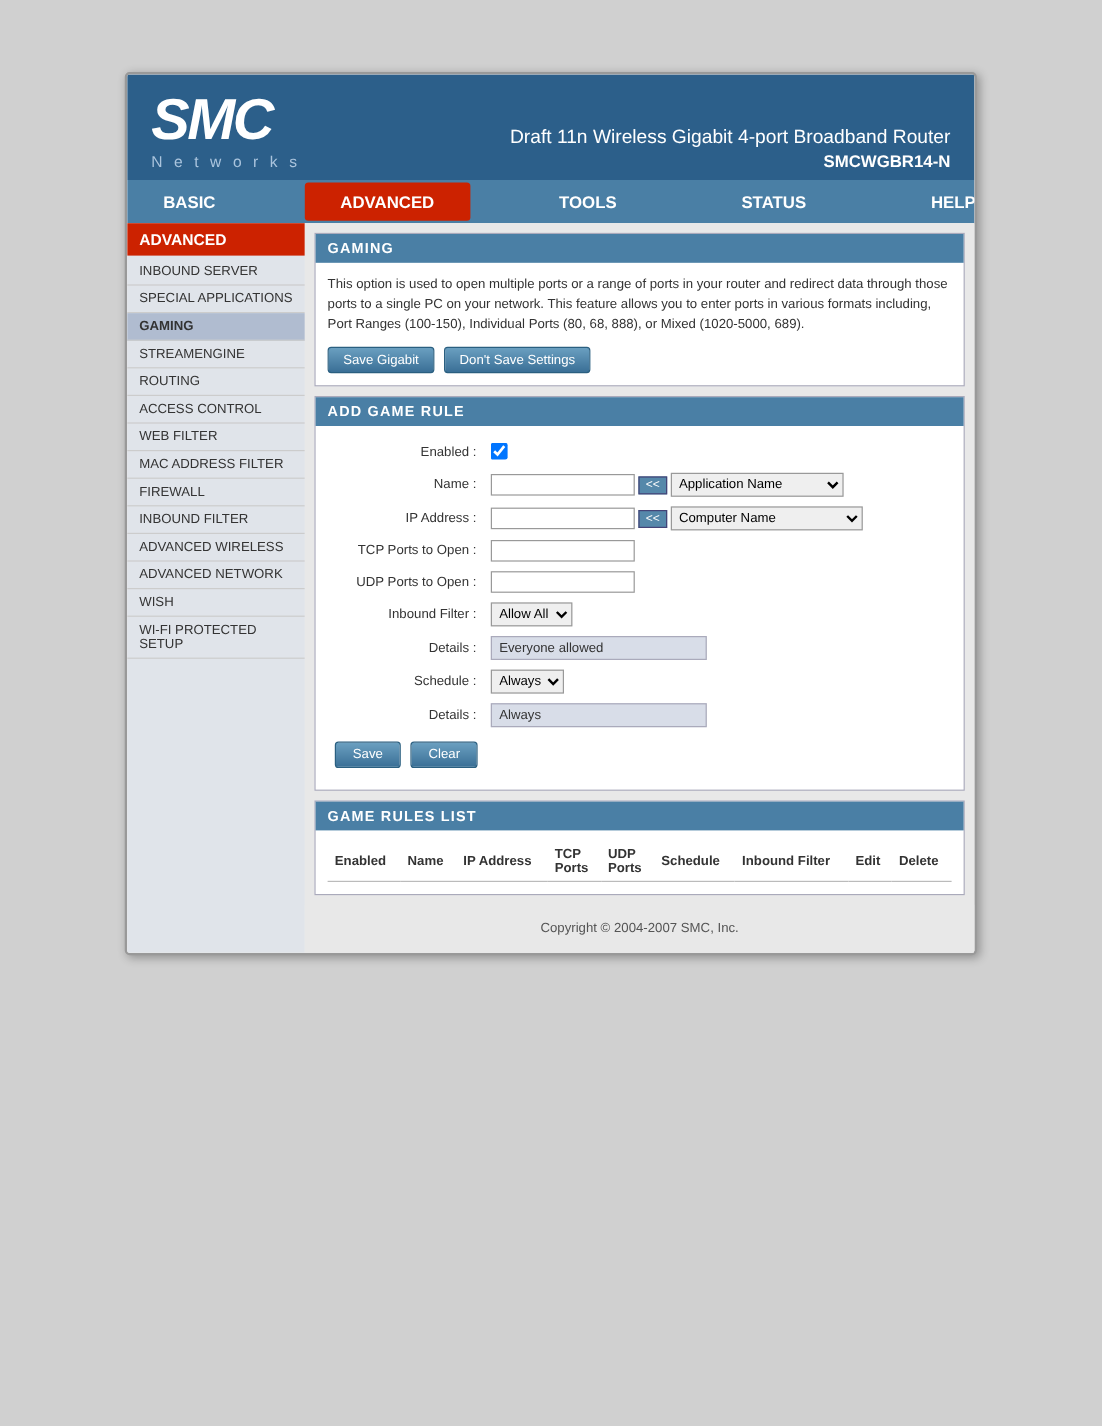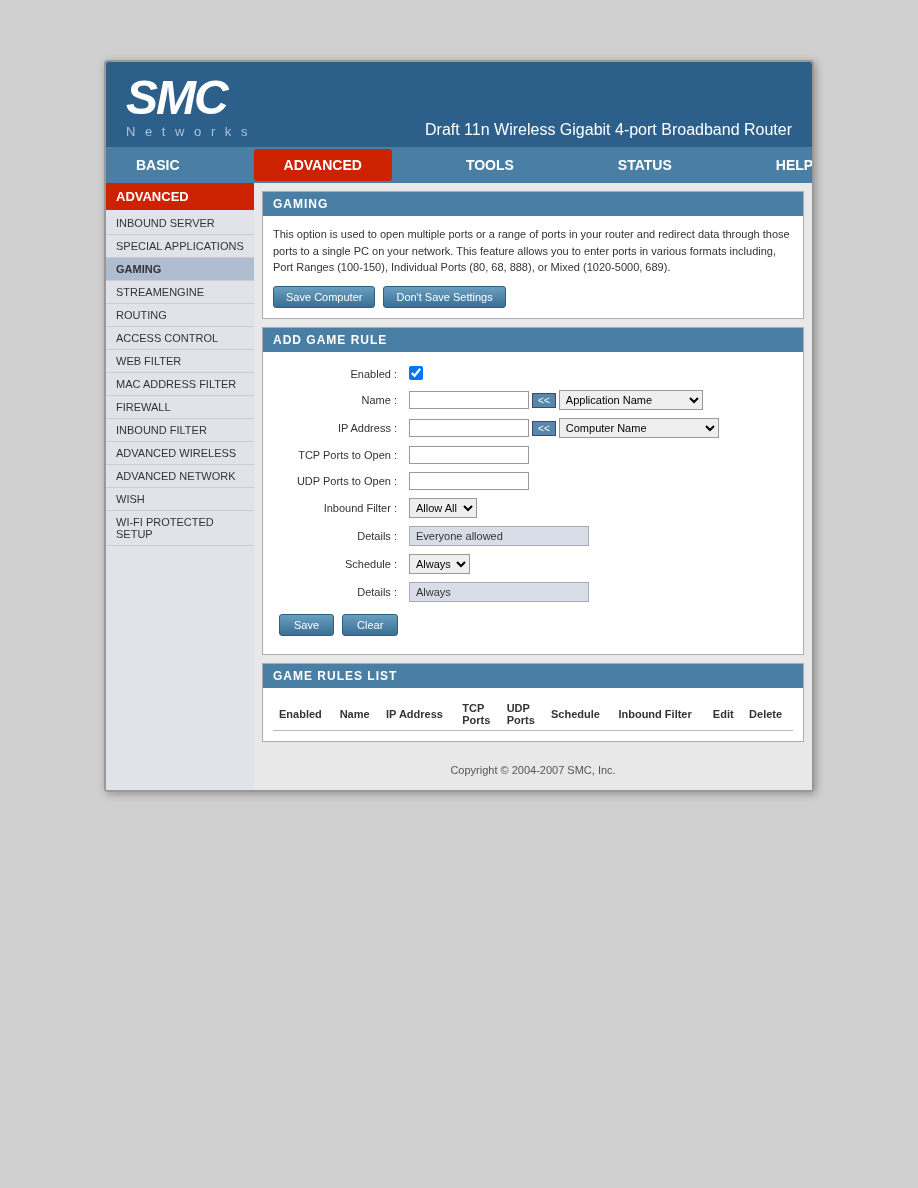--- a/index.html
+++ b/index.html
@@ -278,20 +278,21 @@
 
 <div class="router-frame">
 
   <div class="header">
     <div class="logo-area">
       <span class="smc-logo">SMC</span>
       <span class="networks-text">N e t w o r k s</span>
     </div>
     <div class="header-right">
       <div class="product-title">Draft 11n Wireless Gigabit 4-port Broadband Router</div>
+      <div class="product-model">SMCWGBR14-N</div>
     </div>
   </div>
 
   <div class="nav-tabs">
     <div class="nav-tab">BASIC</div>
     <div class="nav-tab active">ADVANCED</div>
     <div class="nav-tab">TOOLS</div>
     <div class="nav-tab">STATUS</div>
     <div class="nav-tab">HELP</div>
   </div>
@@ -316,21 +317,21 @@
       <div class="sidebar-item">WI-FI PROTECTED SETUP</div>
     </div>
 
     <div class="content-panel">
 
       <div class="section-box">
         <div class="section-title-bar">GAMING</div>
         <div class="section-body">
           <p class="description-text">This option is used to open multiple ports or a range of ports in your router and redirect data through those ports to a single PC on your network. This feature allows you to enter ports in various formats including, Port Ranges (100-150), Individual Ports (80, 68, 888), or Mixed (1020-5000, 689).</p>
           <div class="btn-row">
-            <button class="btn-save">Save Computer</button>
+            <button class="btn-save">Save Gigabit</button>
             <button class="btn-dont-save">Don't Save Settings</button>
           </div>
         </div>
       </div>
 
       <div class="section-box">
         <div class="section-title-bar">ADD GAME RULE</div>
         <div class="section-body">
           <table class="form-table">
             <tbody>

